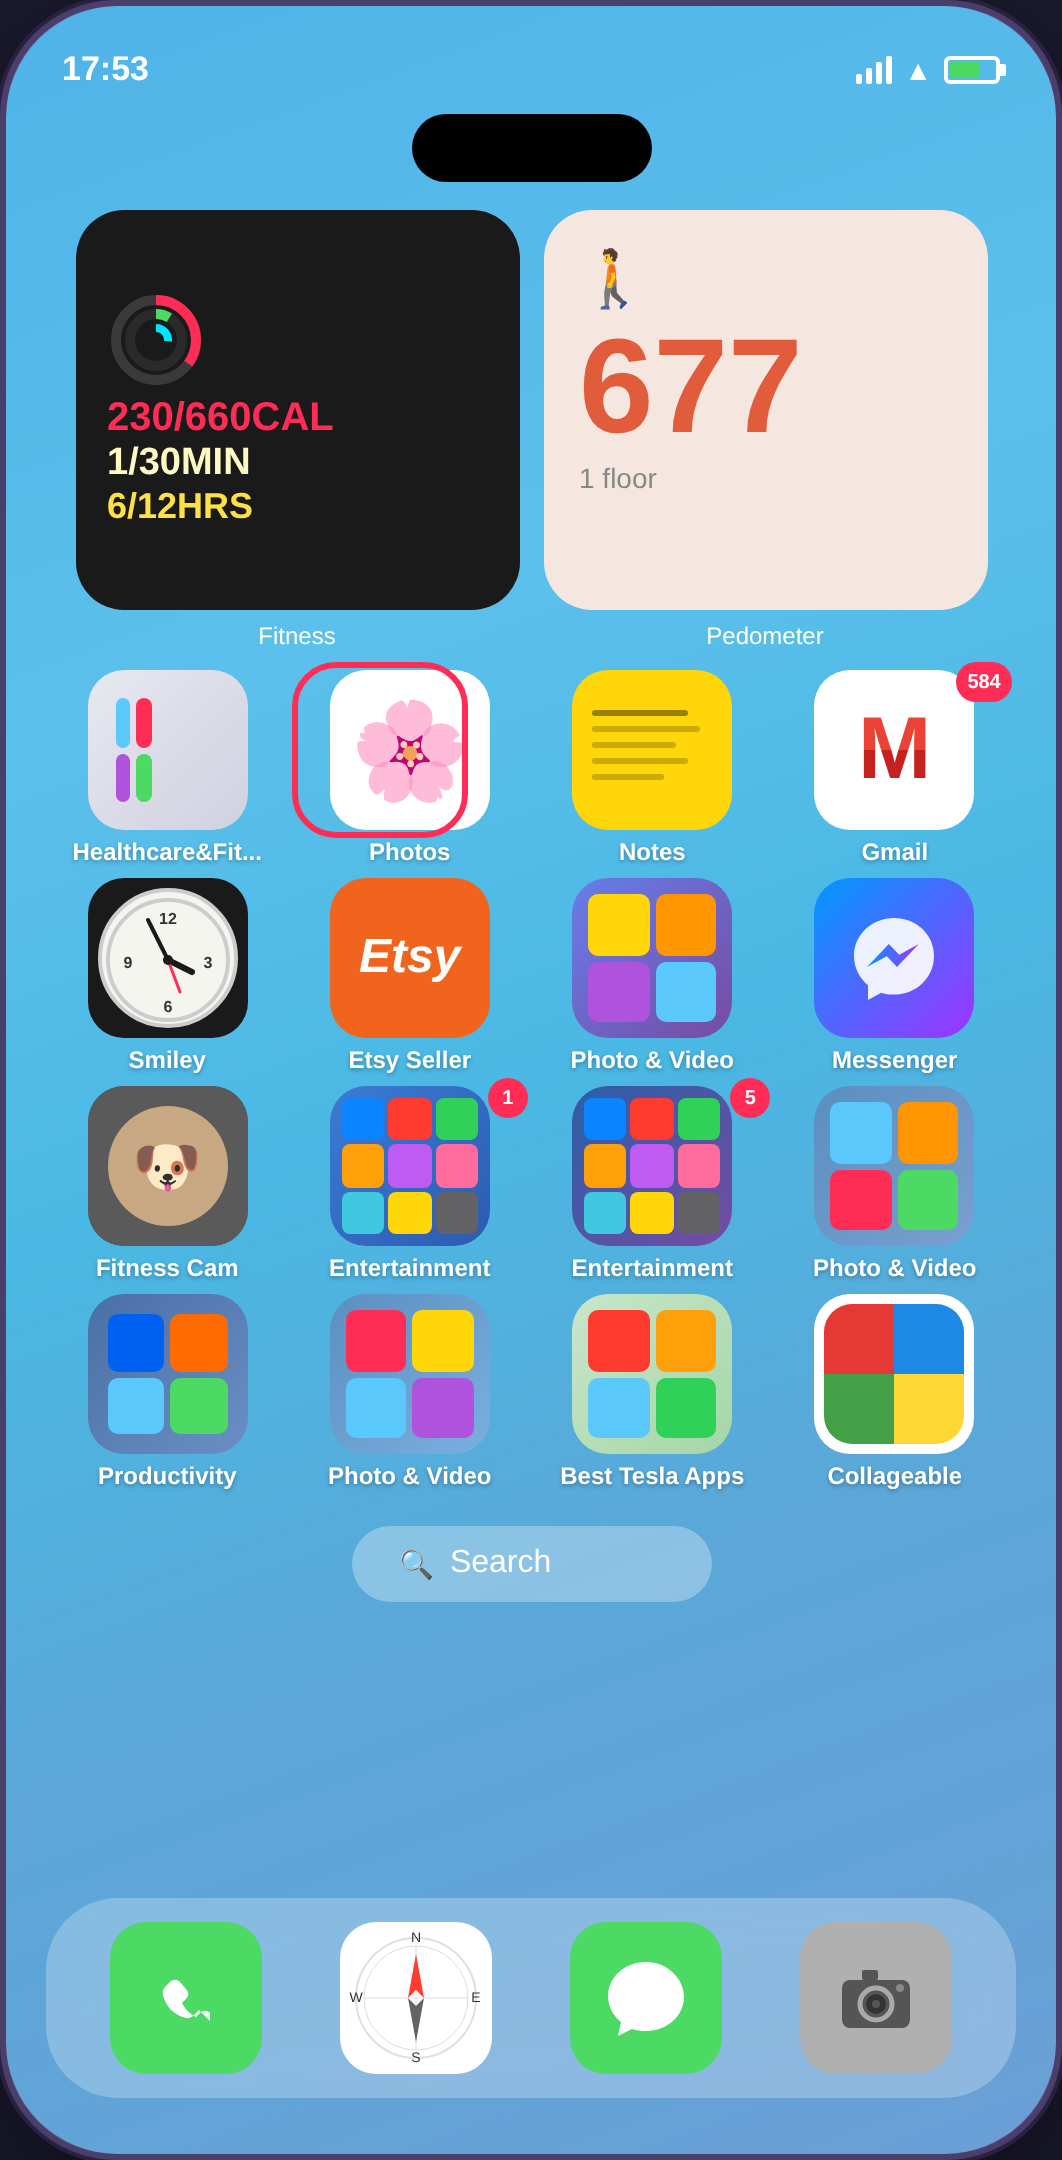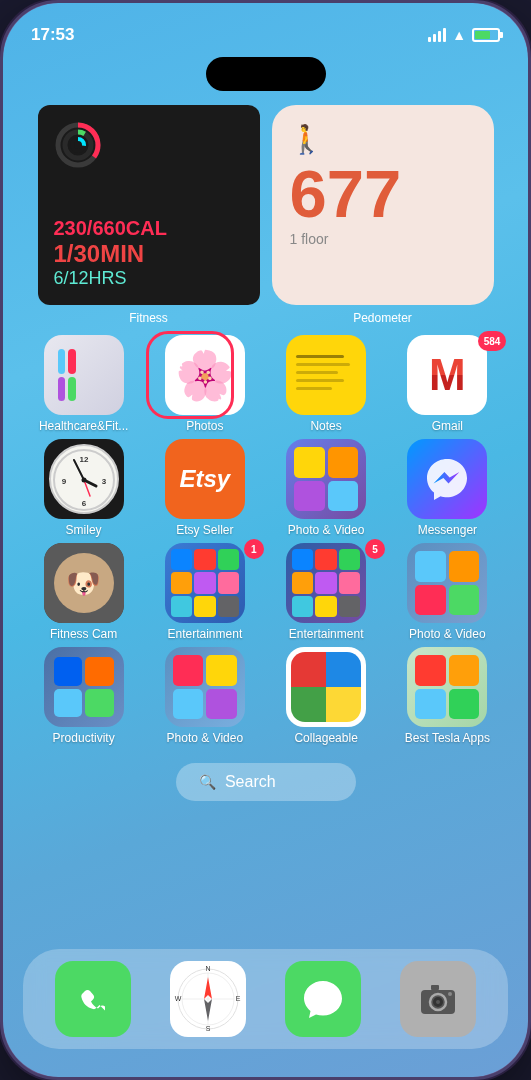--- a/index.html
+++ b/index.html
@@ -87,30 +87,30 @@
     .widgets-row {
       display: flex;
       gap: 12px;
       padding: 14px 20px 0;
       justify-content: center;
     }
     .widget-fitness {
       width: 222px;
       height: 200px;
       background: #1a1a1a;
-      border-radius: 12px;
+      border-radius: 24px;
       padding: 16px;
       display: flex;
       flex-direction: column;
-      justify-content: space-between;
+      justify-content: center;
     }
     .fitness-stats { margin-top: 4px; }
     .fitness-cal { color: #ff2d55; font-size: 20px; font-weight: 700; }
-    .fitness-min { color: #ef4444; font-size: 24px; font-weight: 700; }
-    .fitness-hrs { color: #5eead4; font-size: 18px; font-weight: 400; }
+    .fitness-min { color: #fef9c3; font-size: 19px; font-weight: 700; }
+    .fitness-hrs { color: #fde047; font-size: 18px; font-weight: 700; }
     .widget-label {
       text-align: center;
       color: white;
       font-size: 12px;
       margin-top: 6px;
     }
     .widget-pedometer {
       width: 222px;
       height: 200px;
       background: #f5e6e0;
@@ -148,20 +148,21 @@
       justify-content: center;
       font-size: 36px;
       position: relative;
       overflow: hidden;
     }
     .app-label {
       font-size: 12px;
       color: white;
       text-align: center;
       text-shadow: 0 1px 2px rgba(0,0,0,0.3);
+      font-weight: bold;
     }
     .badge {
       position: absolute;
       top: -4px;
       right: -4px;
       background: #ff2d55;
       color: white;
       font-size: 10px;
       font-weight: 700;
       min-width: 20px;
@@ -565,41 +566,41 @@
               <div style="border-radius:5px;background:#ff2d55;"></div>
               <div style="border-radius:5px;background:#ffd60a;"></div>
               <div style="border-radius:5px;background:#5ac8fa;"></div>
               <div style="border-radius:5px;background:#af52de;"></div>
             </div>
           </div>
           <span class="app-label">Photo &amp; Video</span>
         </div>
 
         <div class="app-item">
+          <div class="app-icon" style="background:linear-gradient(135deg,#c8e6c9,#a5d6a7);border-radius:18px;">
+            <div style="display:grid;grid-template-columns:1fr 1fr;gap:3px;padding:8px;width:100%;height:100%;">
+              <div style="border-radius:5px;background:#ff3b30;"></div>
+              <div style="border-radius:5px;background:#ff9f0a;"></div>
+              <div style="border-radius:5px;background:#5ac8fa;"></div>
+              <div style="border-radius:5px;background:#30d158;"></div>
+            </div>
+          </div>
+          <span class="app-label">Best Tesla Apps</span>
+        </div>
+
+        <div class="app-item">
           <div class="app-icon icon-collageable">
             <div class="collageable-inner">
               <div class="coll-red"></div>
               <div class="coll-blue"></div>
               <div class="coll-green"></div>
               <div class="coll-yellow"></div>
             </div>
           </div>
           <span class="app-label">Collageable</span>
-        </div>
-
-        <div class="app-item">
-          <div class="app-icon" style="background:linear-gradient(135deg,#c8e6c9,#a5d6a7);border-radius:18px;">
-            <div style="display:grid;grid-template-columns:1fr 1fr;gap:3px;padding:8px;width:100%;height:100%;">
-              <div style="border-radius:5px;background:#ff3b30;"></div>
-              <div style="border-radius:5px;background:#ff9f0a;"></div>
-              <div style="border-radius:5px;background:#5ac8fa;"></div>
-              <div style="border-radius:5px;background:#30d158;"></div>
-            </div>
-          </div>
-          <span class="app-label">Best Tesla Apps</span>
         </div>
       </div>
 
     </div>
 
     <div class="search-bar-container">
       <div class="search-bar">
         <span style="color:white;font-size:14px;">🔍</span>
         <span class="search-text">Search</span>
       </div>

